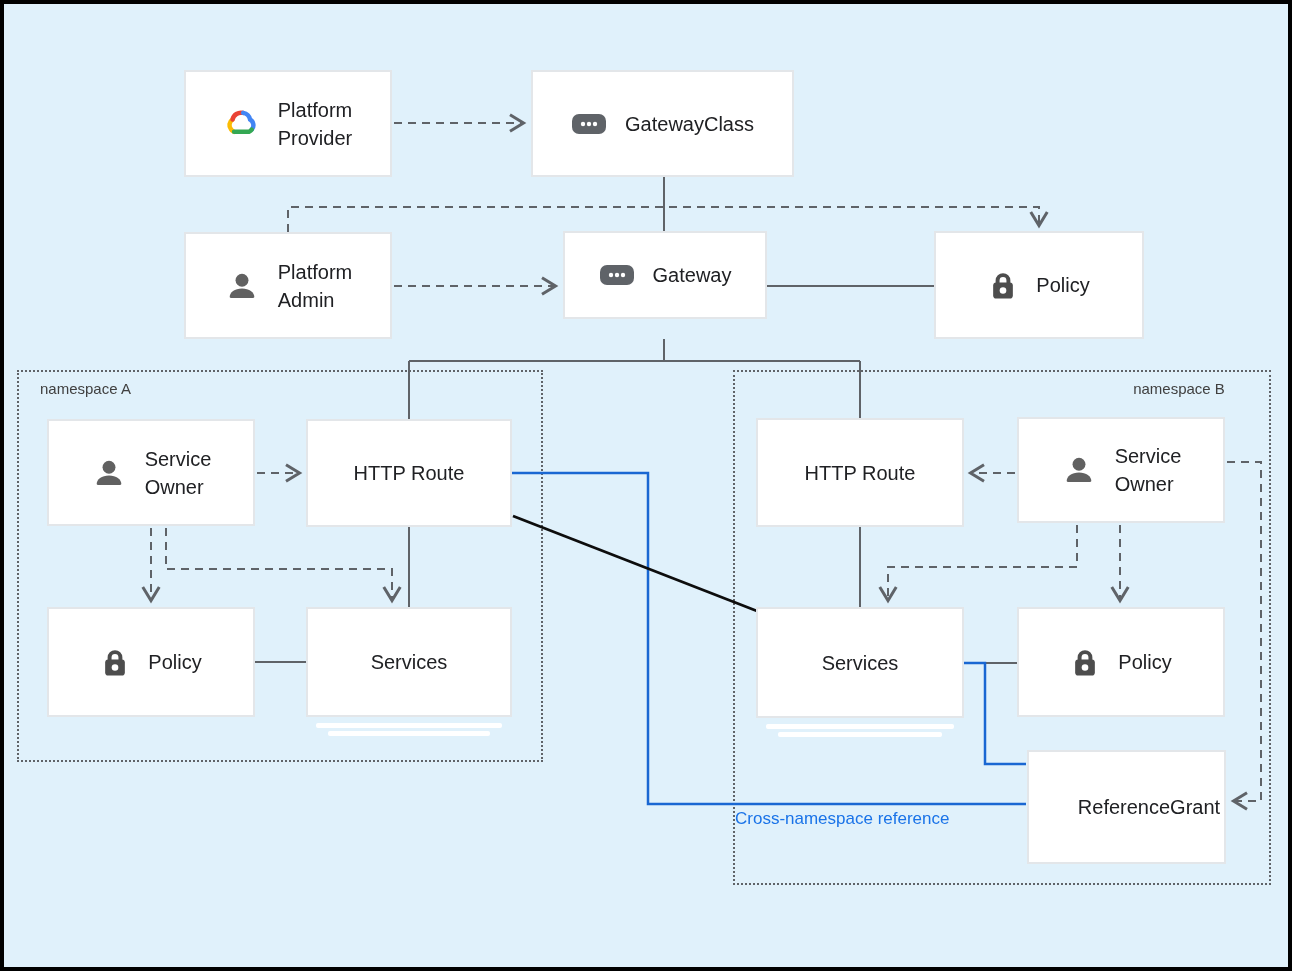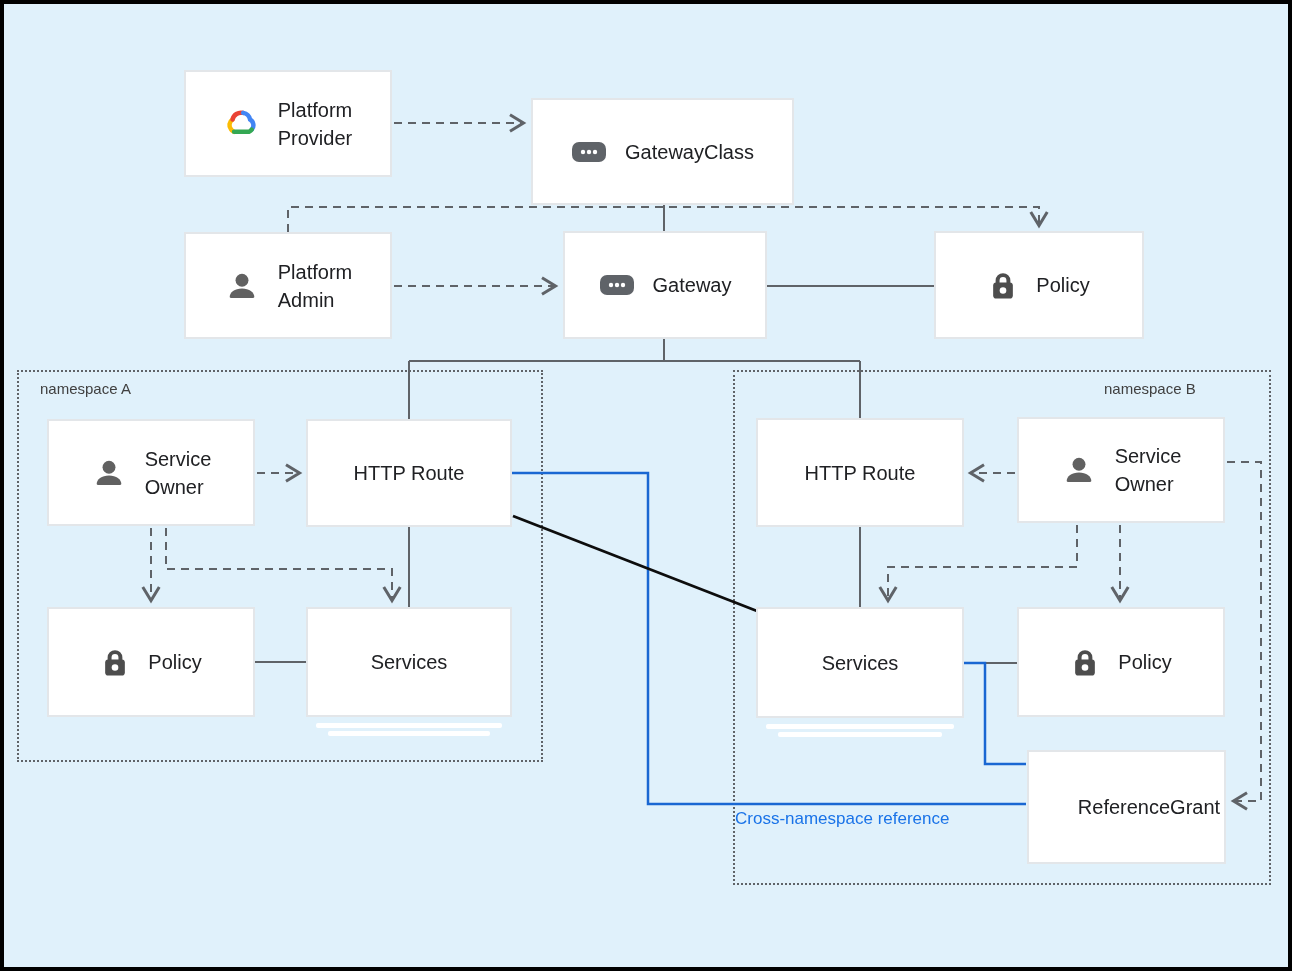--- a/index.html
+++ b/index.html
@@ -53,21 +53,21 @@
   }
 </style>
 </head>
 <body>
 
 <div class="canvas">
 
   <div class="ns" style="left:13px;top:366px;width:526px;height:392px;"></div>
   <div class="ns" style="left:729px;top:366px;width:538px;height:515px;"></div>
   <div class="ns-label" style="left:36px;top:376px;">namespace A</div>
-  <div class="ns-label" style="left:1100px;top:376px;width:150px;text-align:left;">namespace B</div>
+  <div class="ns-label" style="left:1100px;top:376px;width:150px;text-align:center;">namespace B</div>
 
   <svg class="wires" width="1292" height="971" viewBox="0 0 1292 971">
     <defs>
       <marker id="arr" markerUnits="userSpaceOnUse" markerWidth="24" markerHeight="24" viewBox="-12 -8 16 16" refX="-1" refY="0" orient="auto">
         <path d="M-9,-5.5 L0,0 L-9,5.5" fill="none" stroke="#5f6368" stroke-width="2"></path>
       </marker>
     </defs>
 
     <g stroke="#5f6368" stroke-width="2" fill="none">
       <path d="M660,173 V227"></path>
@@ -111,21 +111,21 @@
         <path d="M6.6,17.2 a4.2,4.2 0 0 1 -2,-1.8 a4.3,4.3 0 0 1 1,-6.3" stroke="#FBBC04" stroke-width="3"></path>
         <path d="M5.7,9 a5.8,5.8 0 0 1 7,-4.4" stroke="#EA4335" stroke-width="3"></path>
         <path d="M12.8,4.6 a5.8,5.8 0 0 1 4.6,4.4 a4.4,4.4 0 0 1 1.2,6.6" stroke="#4285F4" stroke-width="3"></path>
         <path d="M18.5,15.7 a4.4,4.4 0 0 1 -1.8,1.5 L6.7,17.2" stroke="#34A853" stroke-width="3"></path>
       </svg>
     </span>
     <span class="lbl">Platform
 Provider</span>
   </div>
 
-  <div class="node" style="left:527px;top:66px;width:263px;height:107px;margin-top:28px;">
+  <div class="node" style="left:527px;top:66px;width:263px;height:107px;">
     <span class="ico">
       <svg width="36" height="22" viewBox="0 0 36 22">
         <rect x="1" y="1" width="34" height="20" rx="7" fill="#5f6368"></rect>
         <circle cx="12" cy="11" r="2.2" fill="#fff"></circle>
         <circle cx="18" cy="11" r="2.2" fill="#fff"></circle>
         <circle cx="24" cy="11" r="2.2" fill="#fff"></circle>
       </svg>
     </span>
     <span class="lbl">GatewayClass</span>
   </div>
@@ -134,21 +134,21 @@
     <span class="ico">
       <svg width="36" height="36" viewBox="0 0 24 24">
         <circle cx="12" cy="8.2" r="4.3" fill="#616161"></circle>
         <path d="M12,13.6 c-4.9,0 -8.2,2.7 -8.2,5.6 c0,0.5 0.4,0.8 0.9,0.8 h14.6 c0.5,0 0.9,-0.3 0.9,-0.8 c0,-2.9 -3.3,-5.6 -8.2,-5.6 z" fill="#616161"></path>
       </svg>
     </span>
     <span class="lbl">Platform
 Admin</span>
   </div>
 
-  <div class="node" style="left:559px;top:227px;width:204px;height:108px;">
+  <div class="node" style="left:559px;top:227px;width:204px;height:88px;">
     <span class="ico">
       <svg width="36" height="22" viewBox="0 0 36 22">
         <rect x="1" y="1" width="34" height="20" rx="7" fill="#5f6368"></rect>
         <circle cx="12" cy="11" r="2.2" fill="#fff"></circle>
         <circle cx="18" cy="11" r="2.2" fill="#fff"></circle>
         <circle cx="24" cy="11" r="2.2" fill="#fff"></circle>
       </svg>
     </span>
     <span class="lbl">Gateway</span>
   </div>

